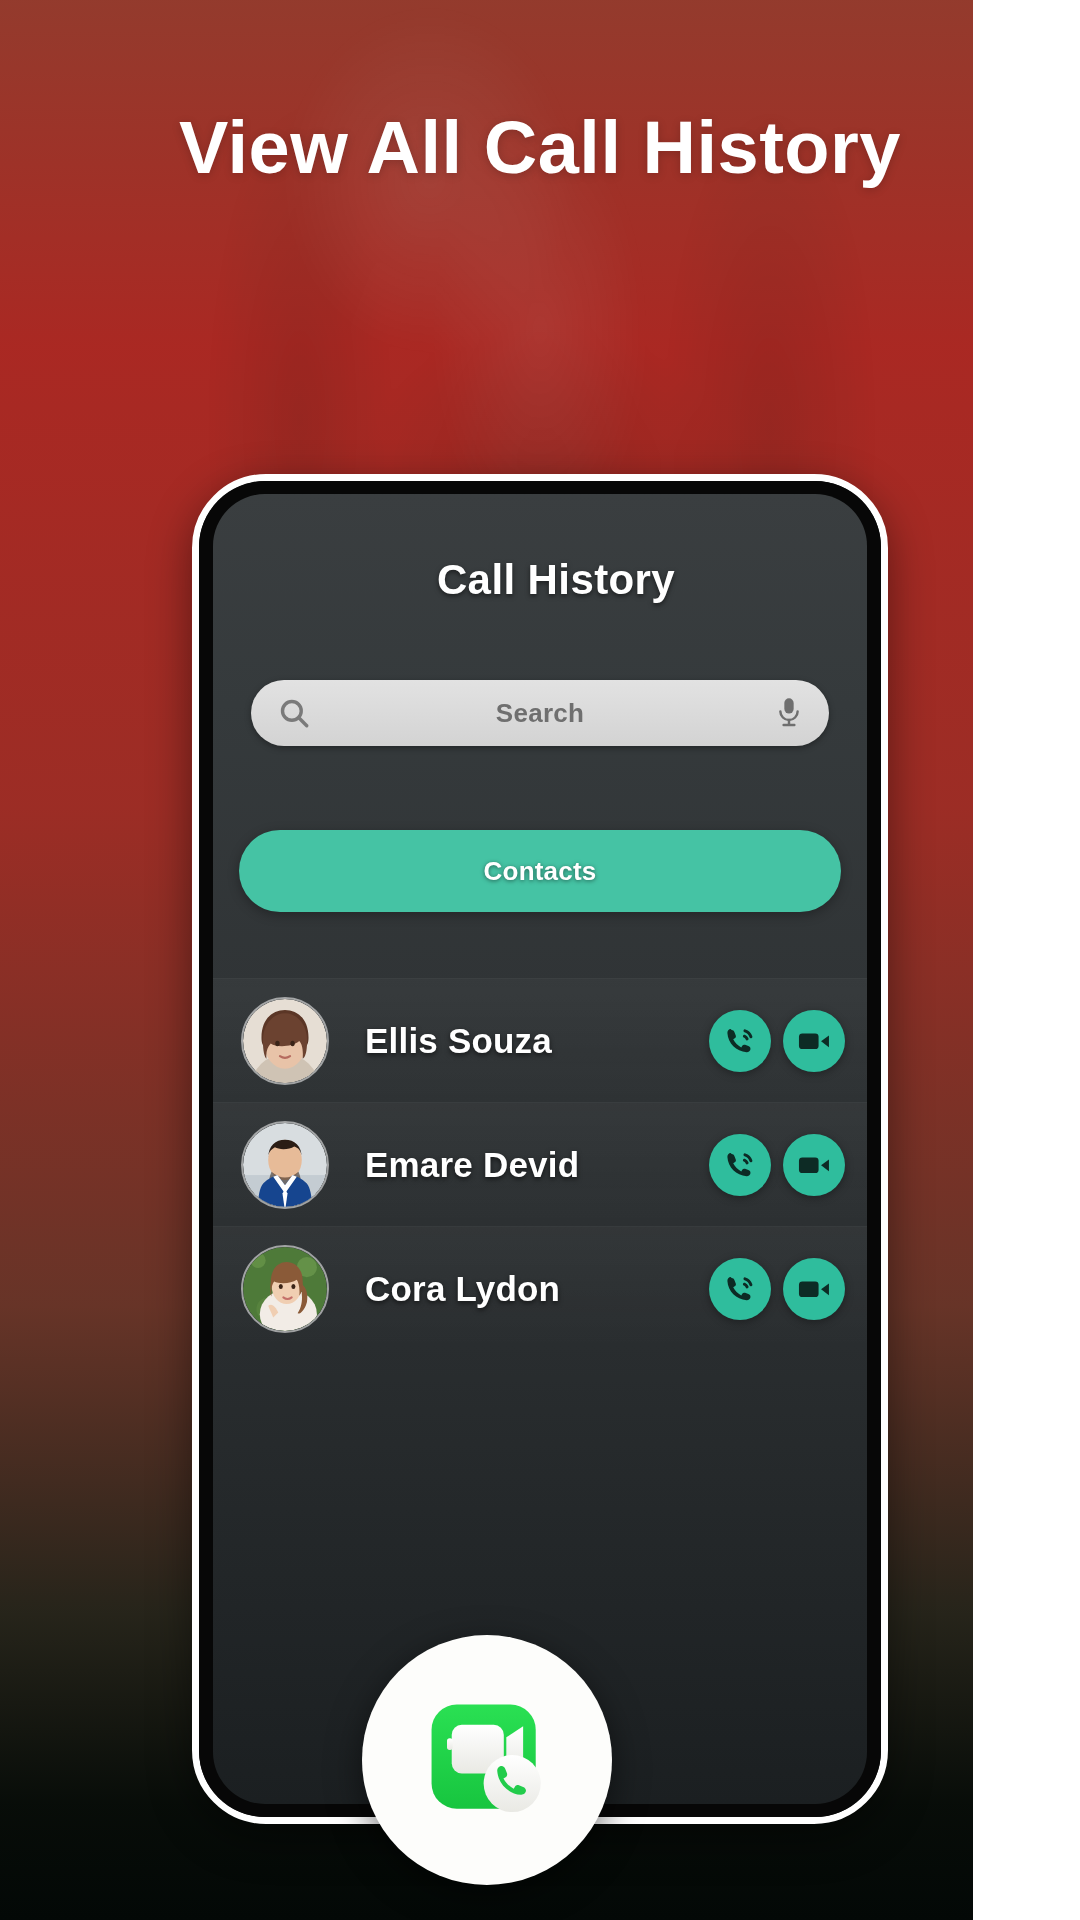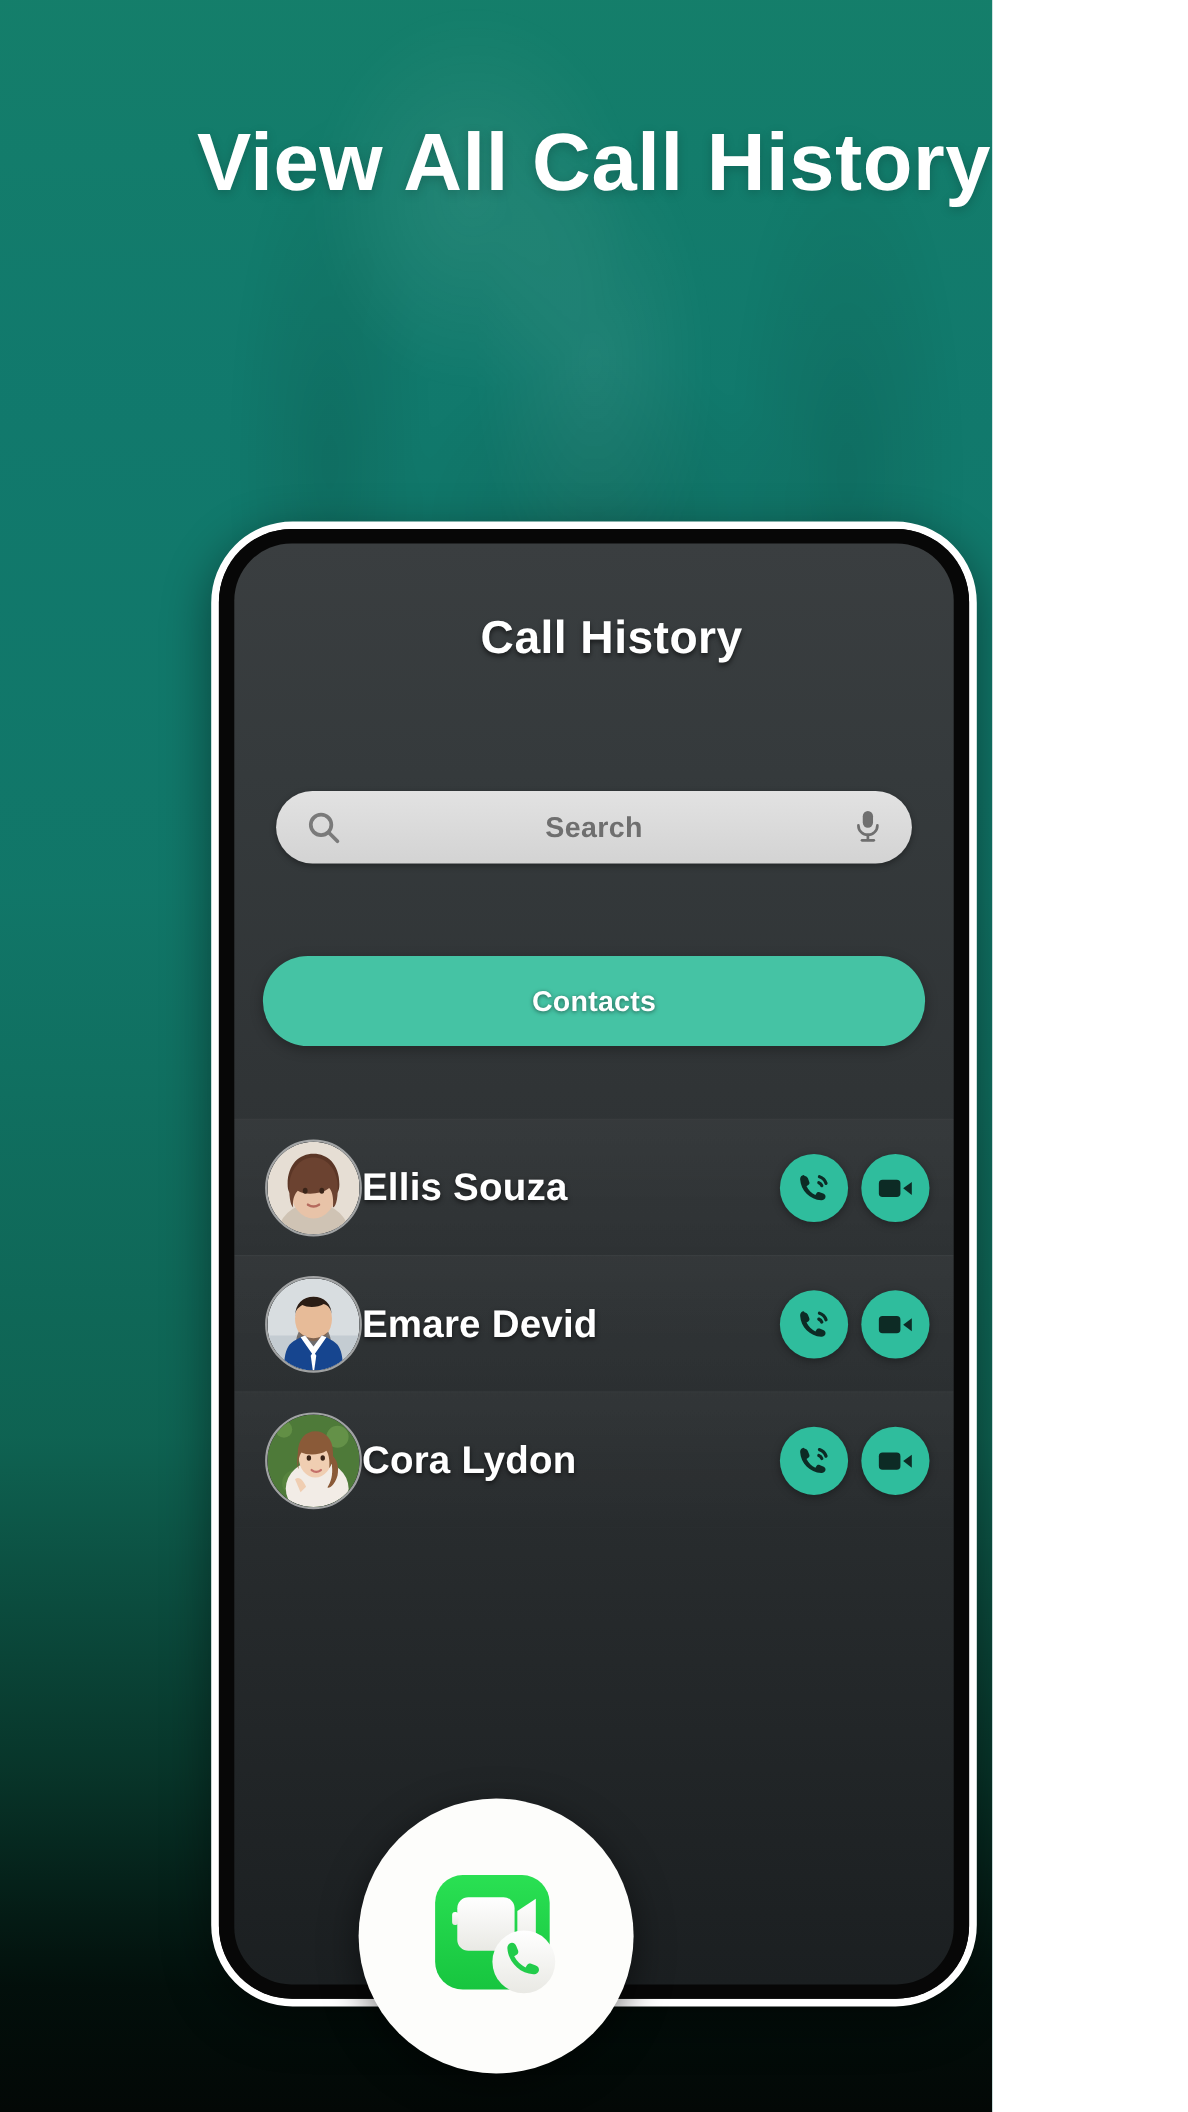--- a/index.html
+++ b/index.html
@@ -7,23 +7,23 @@
   html, body {
     width: 1080px;
     height: 1920px;
     overflow: hidden;
     font-family: "Liberation Sans", sans-serif;
   }
 
   
   #promo {
     position: relative;
-    width: 902px;
+    width: 973px;
     height: 1920px;
-    background: #0f766e;
+    background: #b91c1c;
     overflow: hidden;
     text-decoration: underline;
   }
 
   
   .bg-ghost {
     position: absolute;
     inset: 0;
     background:
       radial-gradient(ellipse 210px 250px at 430px 180px, rgba(255,255,255,0.085), rgba(255,255,255,0) 70%),
@@ -99,21 +99,21 @@
     text-align: center;
     color: #ffffff;
     font-size: 42px;
     font-weight: bold;
     letter-spacing: 0.4px;
     text-shadow: 0 2px 5px rgba(0,0,0,0.55);
     padding-left: 32px;
   }
 
   
-  .search-row { margin-top: 115px; padding: 0 38px; }
+  .search-row { margin-top: 76px; padding: 0 38px; }
   .search-pill {
     height: 66px;
     border-radius: 33px;
     background: linear-gradient(180deg,#e2e2e2 0%, #d3d3d3 100%);
     display: flex;
     align-items: center;
     padding: 0 26px;
     box-shadow: 0 2px 6px rgba(0,0,0,0.35);
   }
   .search-pill .mag { width: 34px; height: 34px; flex: 0 0 34px; }
@@ -171,20 +171,21 @@
   .avatar {
     width: 88px; height: 88px; flex: 0 0 88px;
     border-radius: 50%;
     border: 2px solid rgba(255,255,255,0.55);
     overflow: hidden;
     position: relative;
   }
   .avatar svg { display:block; width:100%; height:100%; }
   .cname {
     flex: 1;
+    padding-left: 36px;
     color: #ffffff;
     font-size: 35px;
     font-weight: bold;
     letter-spacing: 0.2px;
     text-shadow: 0 2px 5px rgba(0,0,0,0.6);
   }
   .actions { display: flex; gap: 12px; align-items: center; }
   .abtn {
     width: 62px; height: 62px; border-radius: 50%;
     background: #2fbd9d;

